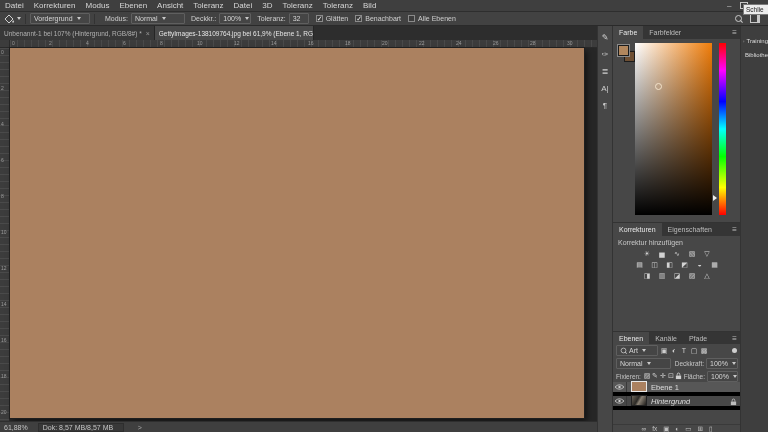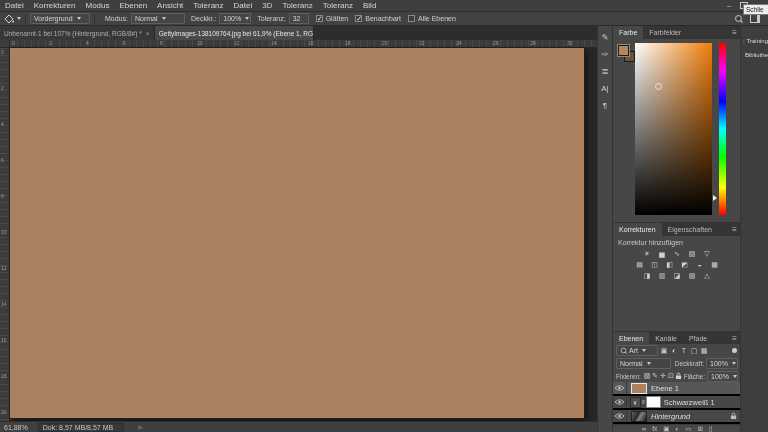--- a/index.html
+++ b/index.html
@@ -91,21 +91,21 @@
   
   .layerspanel{left:0;top:305px;width:128px;height:101px;border-top:1px solid #333;}
   .lp-row{display:flex;align-items:center;font-size:6.5px;color:#c6c6c6;padding:0 3px;box-sizing:border-box;width:128px;}
   .lp-filter{left:0;top:12px;height:13px;}
   .lp-blend{left:0;top:25px;height:13px;}
   .lp-lock{left:0;top:38px;height:12px;}
   .kind-icon{width:8px;text-align:center;font-size:7px;color:#cfcfcf;margin-left:2px;}
   .filter-toggle{width:5px;height:5px;border-radius:50%;background:#cfcfcf;margin-left:auto;margin-right:1px;}
   .lock-icon{width:8px;text-align:center;font-size:7px;color:#cfcfcf;}
   .layer-list{left:0;top:50px;width:128px;height:42px;}
-  .layer-row{display:flex;align-items:center;height:14px;border-bottom:2px solid #000000;box-sizing:border-box;font-size:7.5px;color:#dedede;}
+  .layer-row{display:flex;align-items:flex-end;height:14px;border-bottom:4px solid #000000;box-sizing:border-box;font-size:7.5px;color:#dedede;}
   .layer-row.selected{background:#575757;}
   .eye-cell{width:13px;display:flex;align-items:center;justify-content:center;border-right:1px solid #3a3a3a;align-self:stretch;}
   .layer-thumb{width:16px;height:11px;margin:0 4px;box-sizing:border-box;}
   .thumb-selected{border:1px solid #e8e8e8;}
   .thumb-photo{background:linear-gradient(120deg,#6b6458 0%,#2c2a26 40%,#8a8174 55%,#1e1c1a 100%);border:1px solid #222;}
   .adj-thumb{width:9px;height:9px;background:#4f4f4f;border:1px solid #2e2e2e;display:flex;align-items:center;justify-content:center;font-size:7px;color:#e0e0e0;margin-left:3px;}
   .mask-link{font-size:5px;color:#bbb;margin:0 1px;}
   .mask-thumb{width:13px;height:10px;background:#fff;border:1px solid #8a8a8a;margin-right:3px;}
   .layer-name{white-space:nowrap;overflow:hidden;}
   .bg-name{font-style:italic;}
@@ -379,32 +379,20 @@
           <span class="eye-cell">
             <svg width="9" height="6" viewBox="0 0 10 6">
                 <path d="M0 3 Q5 -2 10 3 Q5 8 0 3 Z" fill="none" stroke="#cfcfcf" stroke-width="0.9"></path>
                 <circle cx="5" cy="3" r="1.3" fill="#cfcfcf"></circle>
               </svg>
           </span>
           <span class="layer-thumb thumb-selected" id="thumb-layer1" style="background: rgb(171, 129, 96);"></span>
           <span class="layer-name">Ebene 1</span>
         </div>
 
-        <div class="layer-row">
-          <span class="eye-cell">
-            <svg width="9" height="6" viewBox="0 0 10 6">
-                <path d="M0 3 Q5 -2 10 3 Q5 8 0 3 Z" fill="none" stroke="#cfcfcf" stroke-width="0.9"></path>
-                <circle cx="5" cy="3" r="1.3" fill="#cfcfcf"></circle>
-              </svg>
-          </span>
-          <span class="adj-thumb">◐</span>
-          <span class="mask-link">8</span>
-          <span class="mask-thumb"></span>
-          <span class="layer-name">Schwarzweiß 1</span>
-        </div>
 
         <div class="layer-row">
           <span class="eye-cell">
             <svg width="9" height="6" viewBox="0 0 10 6">
                 <path d="M0 3 Q5 -2 10 3 Q5 8 0 3 Z" fill="none" stroke="#cfcfcf" stroke-width="0.9"></path>
                 <circle cx="5" cy="3" r="1.3" fill="#cfcfcf"></circle>
               </svg>
           </span>
           <span class="layer-thumb thumb-photo"></span>
           <span class="layer-name bg-name">Hintergrund</span>

